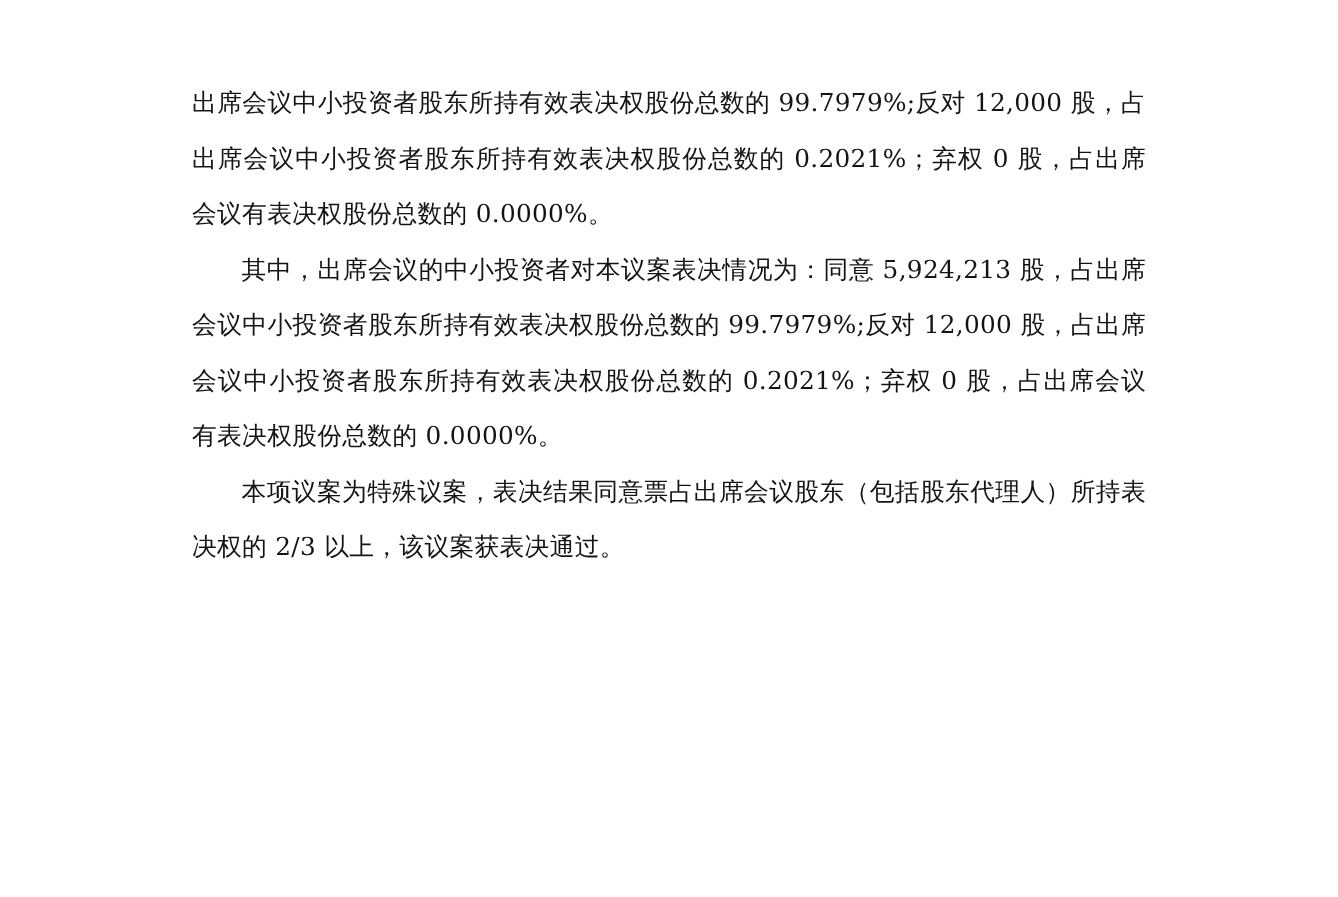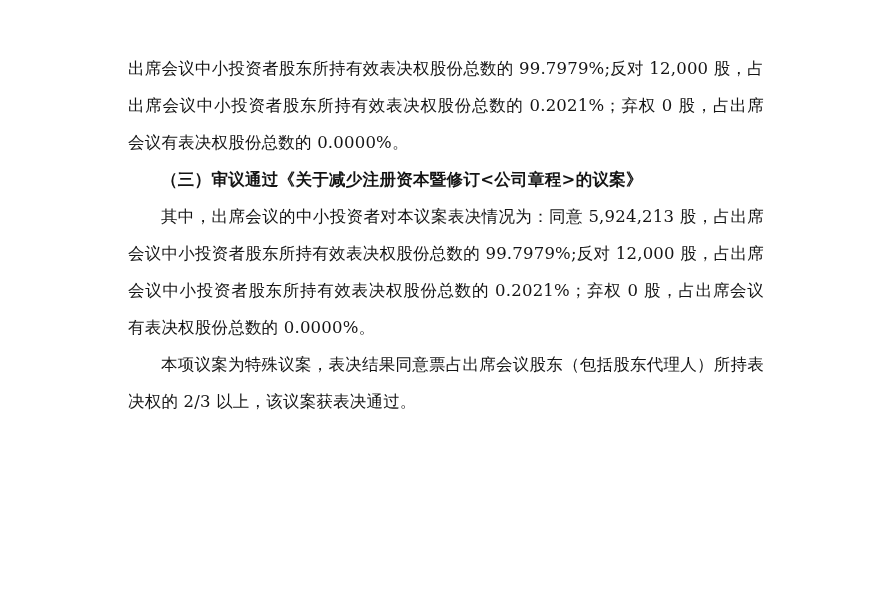--- a/index.html
+++ b/index.html
@@ -44,17 +44,16 @@
     font-weight: bold;
     letter-spacing: 0.3px;
   }
 </style>
 </head>
 <body>
 
 <div class="page">
   <div class="content">
     <p class="justified">出席会议中小投资者股东所持有效表决权股份总数的 99.7979%;反对 12,000 股，占出席会议中小投资者股东所持有效表决权股份总数的 0.2021%；弃权 0 股，占出席会议有表决权股份总数的 0.0000%。</p>
-    <p class="heading">（三）审议通过《关于减少注册资本暨修订&lt;公司章程&gt;的议案》</p>
     <p class="indent">其中，出席会议的中小投资者对本议案表决情况为：同意 5,924,213 股，占出席会议中小投资者股东所持有效表决权股份总数的 99.7979%;反对 12,000 股，占出席会议中小投资者股东所持有效表决权股份总数的 0.2021%；弃权 0 股，占出席会议有表决权股份总数的 0.0000%。</p>
     <p class="indent">本项议案为特殊议案，表决结果同意票占出席会议股东（包括股东代理人）所持表决权的 2/3 以上，该议案获表决通过。</p>
   </div>
 </div>
 
 </body></html>

